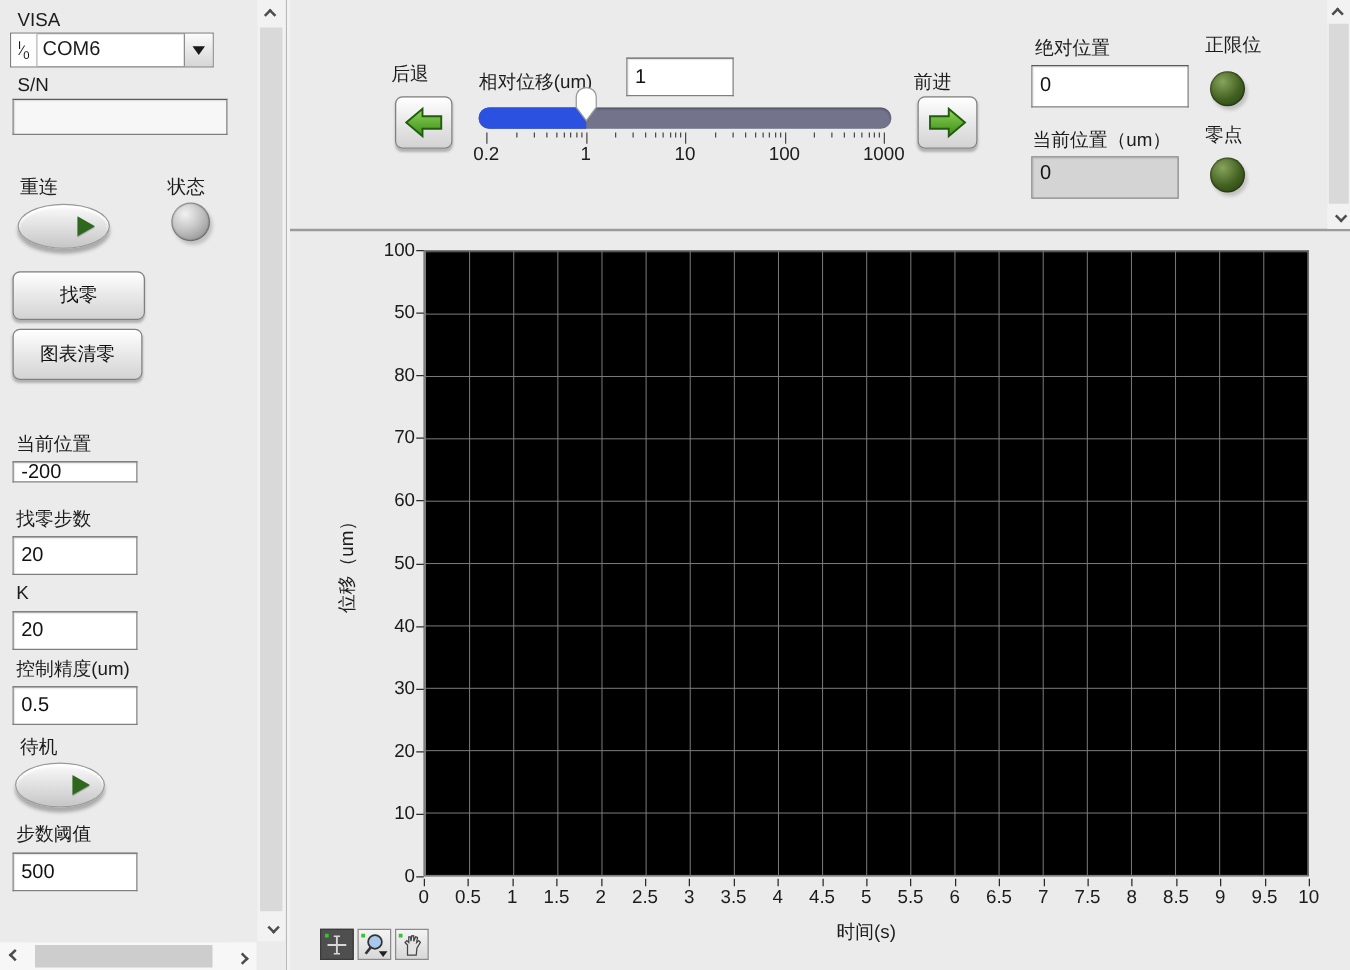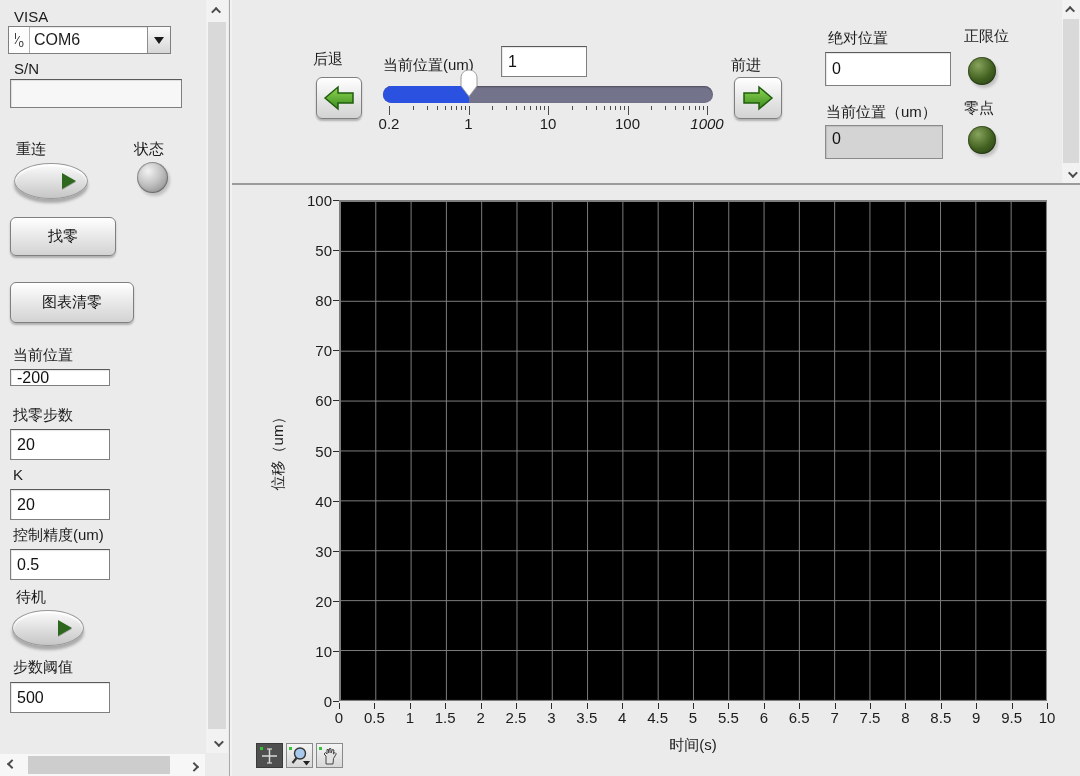--- a/index.html
+++ b/index.html
@@ -127,21 +127,21 @@
     <div class="abs lv-toggle" style="left:14px;top:163px;width:74px;height:36px;">
       <span class="tri-right"></span>
     </div>
 
     <div class="abs label" style="left:134px;top:140px;">状态</div>
     <div class="abs led led-gray" style="left:137px;top:162px;width:31px;height:31px;"></div>
 
     <button class="abs lv-btn" style="left:10px;top:217px;width:106px;height:39px;">
       <span>找零</span>
     </button>
-    <button class="abs lv-btn" style="left:10px;top:282px;width:124px;height:41px;">
+    <button class="abs lv-btn" style="left:10px;top:263px;width:104px;height:41px;">
       <span>图表清零</span>
     </button>
 
     <div class="abs label" style="left:13px;top:346px;">当前位置</div>
     <input class="abs lv-input" style="left: 10px; top: 369px; width: 100px; height: 17px;" value="-200">
 
     <div class="abs label" style="left:13px;top:406px;">找零步数</div>
     <input class="abs lv-input" style="left: 10px; top: 429px; width: 100px; height: 31px;" value="20">
 
     <div class="abs label" style="left:13px;top:466px;">K</div>
@@ -189,21 +189,21 @@
         <defs>
             <linearGradient id="ga1" x1="0" y1="0" x2="0" y2="1">
           <stop offset="0" stop-color="#8fd653"></stop>
               <stop offset="1" stop-color="#3a8a1c"></stop>
             </linearGradient>
           </defs>
         <polygon points="2,13 15,2 15,8 30,8 30,18 15,18 15,24" fill="url(#ga1)" stroke="#1f5c0e" stroke-width="1.5"></polygon>
       </svg>
     </button>
 
-    <div class="abs label" style="left:151px;top:56px;">当前位置(um)</div>
+    <div class="abs label" style="left:151px;top:56px;">相对位移(um)</div>
     <input class="abs lv-input" style="left: 269px; top: 46px; width: 86px; height: 31px;" value="1">
 
     <div id="slider-track" class="abs" style="background: rgb(115, 115, 140);">
       <div id="slider-fill" style="width: 85.5px; background: rgb(43, 81, 224);"></div>
       <div id="slider-thumb" style="left: 85.5px;">
         <svg width="19" height="29" viewBox="0 0 19 29">
           <path d="M9.5,1 C14,1 17.5,4.2 17.5,9 L17.5,17 L9.5,27.5 L1.5,17 L1.5,9 C1.5,4.2 5,1 9.5,1 Z" fill="#ffffff" stroke="#9a9a9a" stroke-width="1"></path>
         </svg>
       </div>
     </div>
@@ -244,21 +244,21 @@
         <i style="left: 96.1275%;"></i>
         <i style="left: 97.5772%;"></i>
         <i style="left: 98.8561%;"></i>
         <i class="major" style="left: 100%;"></i>
       </div>
     <div id="slider-labels" class="abs">
         <span style="left: 0%;">0.2</span>
         <span style="left: 25%;">1</span>
         <span style="left: 50%;">10</span>
         <span style="left: 75%;">100</span>
-        <span style="left: 100%; font-style: italic;">1000</span>
+        <span style="left: 100%;">1000</span>
       </div>
 
     <div class="abs label" style="left:499px;top:56px;">前进</div>
     <button class="abs lv-btn arrow-btn" style="left:502px;top:77px;width:48px;">
       <svg width="32" height="27" viewBox="0 0 32 27">
         <defs>
             <linearGradient id="ga2" x1="0" y1="0" x2="0" y2="1">
           <stop offset="0" stop-color="#8fd653"></stop>
               <stop offset="1" stop-color="#3a8a1c"></stop>
             </linearGradient>

